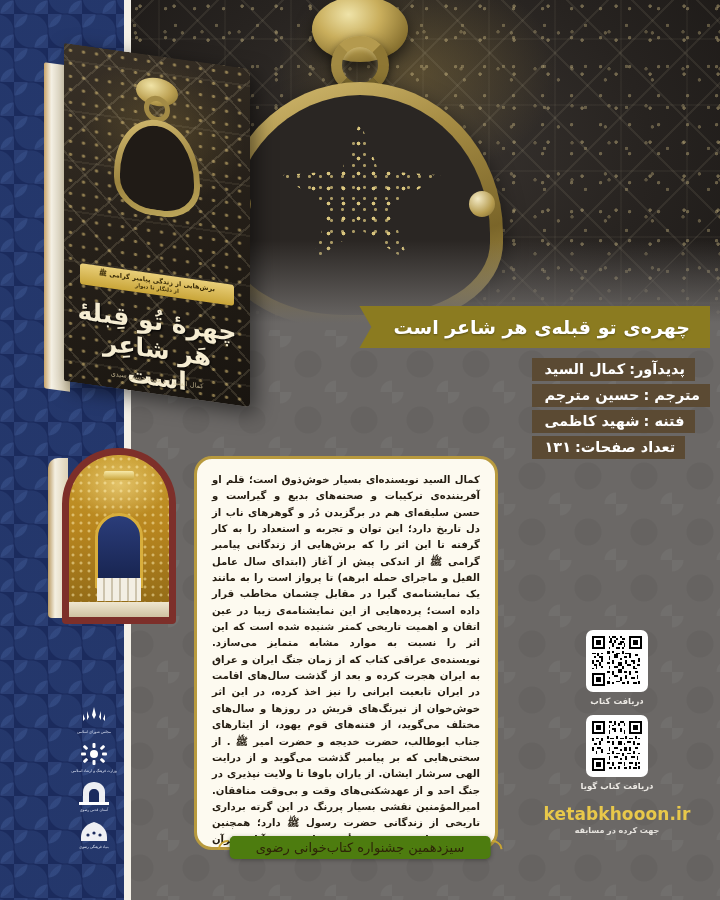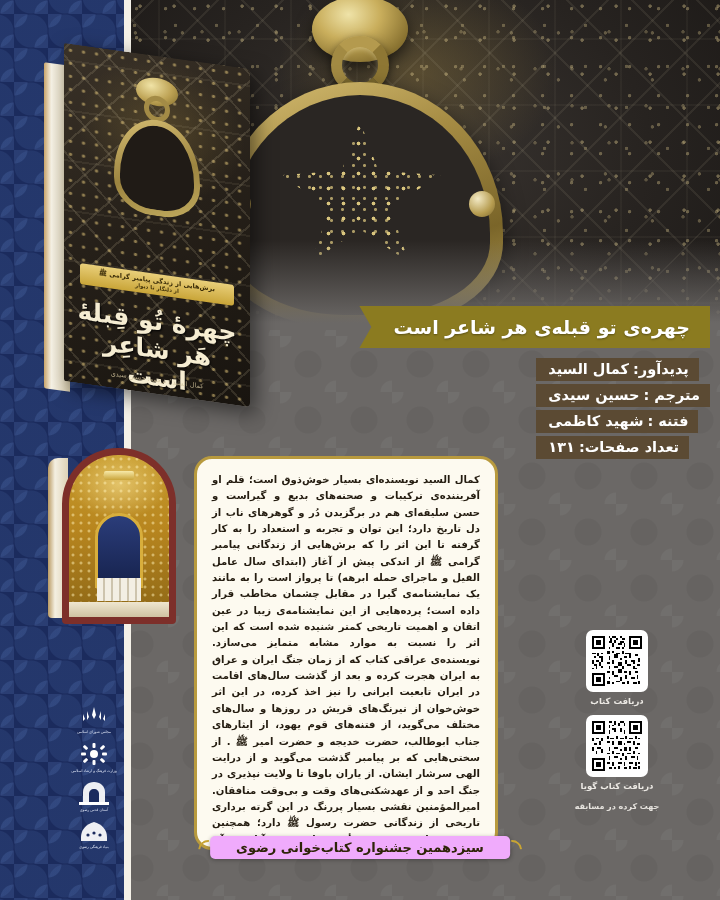--- a/index.html
+++ b/index.html
@@ -349,22 +349,22 @@
     width: 62px; height: 62px; background: #fff; border-radius: 7px;
     padding: 4px; display: block;
   }
   .qr-cap { color: #ece9e4; font-size: 8.5px; font-weight: 700; margin: 4px 0 9px; white-space: nowrap; }
   .site-url { color: #e8c84a; font-size: 17px; font-weight: 700; margin-top: 4px; letter-spacing: .1px; }
   .site-sub { color: #e6e3de; font-size: 8px; font-weight: 700; margin-top: 2px; }
 
   
   .bottom-banner {
     position: absolute; left: 50%; top: 836px; transform: translateX(-50%);
-    background: #f0abfc; color: #2e2408;
-    font-size: 13px; font-weight: 700;
+    background: #4d7c0f; color: #2e2408;
+    font-size: 13px; font-weight: 400;
     padding: 4px 26px; border-radius: 5px; white-space: nowrap;
     box-shadow: 0 1px 4px rgba(0,0,0,.3);
   }
   .bottom-banner::before, .bottom-banner::after {
     content: ""; position: absolute; top: 4px; width: 16px; height: 16px;
     border: 2.5px solid #c9a533; border-radius: 50%;
     border-color: #c9a533 transparent transparent transparent;
   }
   .bottom-banner::before { left: -12px; transform: rotate(-40deg); }
   .bottom-banner::after  { right: -12px; transform: rotate(40deg); }
@@ -476,21 +476,21 @@
     <span>چهره‌ی تو قبله‌ی هر شاعر است</span>
   </div>
 
   <div class="meta">
     <div class="meta-row">
       <span class="mk">پدیدآور:</span>
       <span>کمال السید</span>
     </div>
     <div class="meta-row">
       <span class="mk">مترجم :</span>
-      <span>حسین سیدی</span>
+      <span>حسین مترجم</span>
     </div>
     <div class="meta-row">
       <span class="mk">فتنه :</span>
       <span>شهید کاظمی</span>
     </div>
     <div class="meta-row">
       <span class="mk">تعداد صفحات:</span>
       <span>۱۳۱</span>
     </div>
   </div>
@@ -662,18 +662,19 @@
           <rect x="13" y="26" width="1" height="1"></rect>
           <rect x="15" y="25" width="1" height="2"></rect>
         <rect x="18" y="26" width="2" height="1"></rect>
           <rect x="21" y="25" width="1" height="2"></rect>
           <rect x="23" y="26" width="2" height="1"></rect>
         <rect x="26" y="25" width="1" height="2"></rect>
       </g>
     </svg>
     <div class="qr-cap">دریافت کتاب گویا</div>
 
+    <div class="site-url">ketabkhooon.ir</div>
     <div class="site-sub">جهت کرده در مسابقه</div>
   </div>
 
   <div class="bottom-banner">سیزدهمین جشنواره کتاب‌خوانی رضوی</div>
 
 </div>
 
 </body></html>

